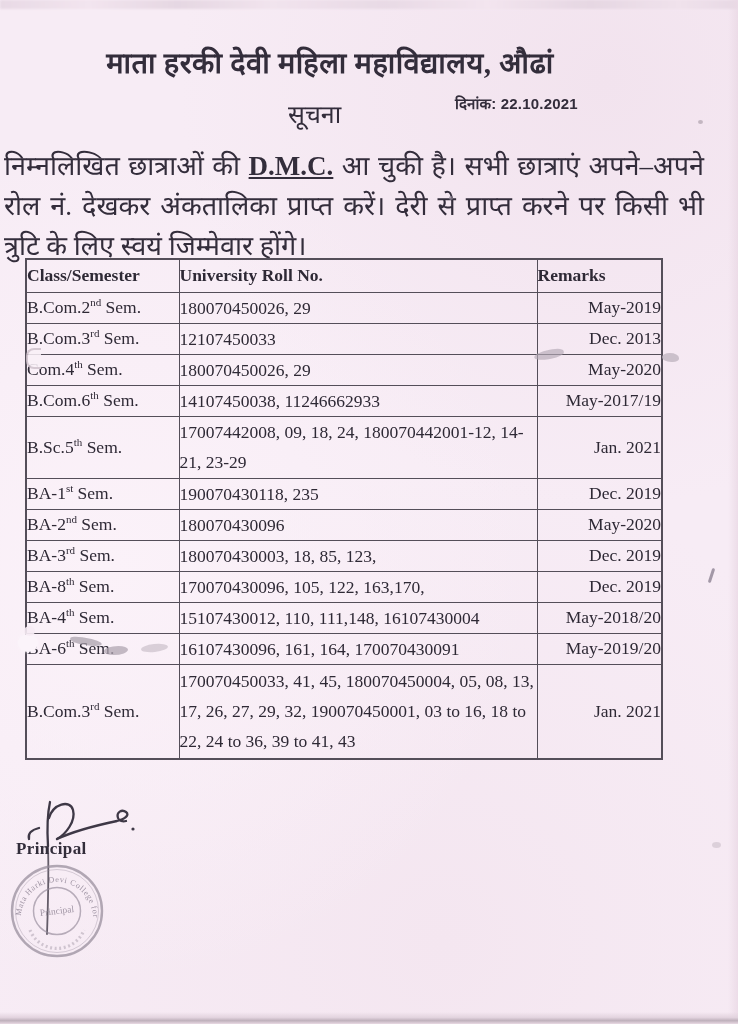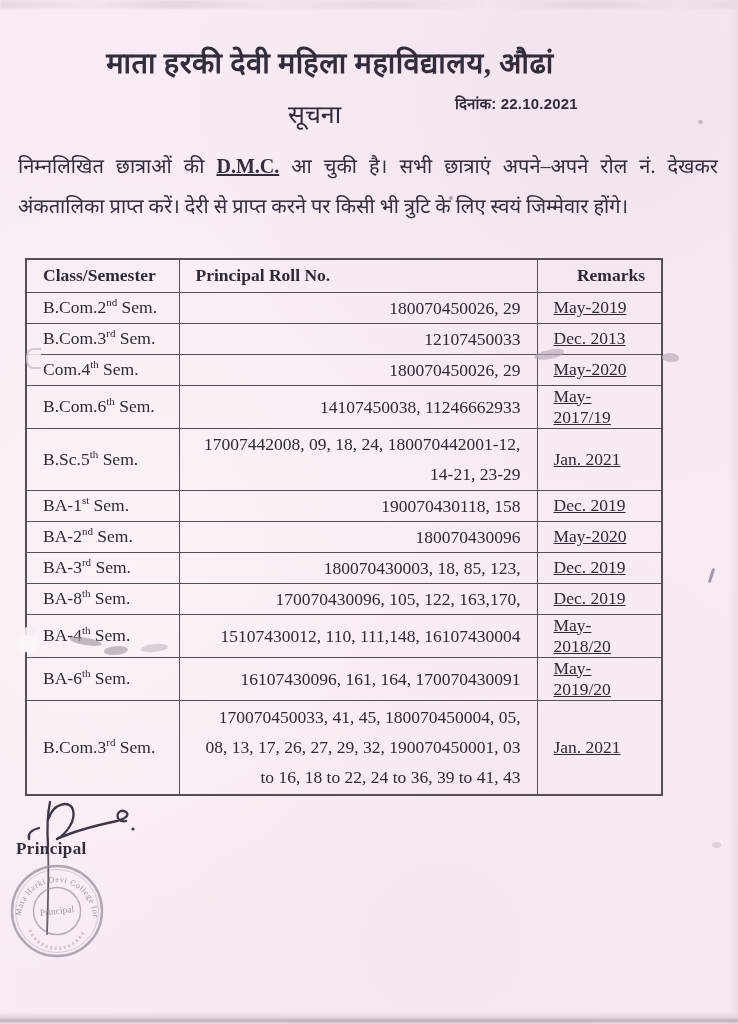--- a/index.html
+++ b/index.html
@@ -42,51 +42,51 @@
     font-family:"Liberation Serif", sans-serif;
   }
   .date-label{
     position:absolute;left:455px;top:93px;
     font-size:15px;font-weight:700;
     font-family:"Liberation Sans", sans-serif;
     letter-spacing:.2px;
   }
   
   .intro{
-    position:absolute;left:18px;top:146px;width:700px;
-    font-size:20px;line-height:40px;text-align:justify;
+    position:absolute;left:4px;top:146px;width:700px;
+    font-size:27px;line-height:40px;text-align:justify;
     font-family:"Liberation Serif", sans-serif;
     color:#332d3b;
   }
   .intro .dmc{font-weight:700;text-decoration:underline;font-family:"Liberation Serif",serif;}
   
   table.notice{
     position:absolute;left:25px;top:258px;
     border-collapse:collapse;table-layout:fixed;
     font-size:17.5px;color:#2e2935;
     font-family:"Liberation Serif", serif;
   }
   table.notice th, table.notice td{
     border:1.6px solid #544e59;
     vertical-align:middle;
-    padding:0 16px;
+    padding:0 0;
     overflow:hidden;
   }
   table.notice{border:2px solid #544e59;}
   col.c1{width:153px;} col.c2{width:358px;} col.c3{width:125px;}
   thead tr{height:33px;}
   tbody tr{height:30px;}
   tbody tr:nth-child(5){height:62px;}
   tbody tr:nth-child(12){height:95px;}
   tbody tr:nth-child(13){height:32px;}
   th{font-weight:700;text-align:left;padding-left:8px;}
-  th:nth-child(3){text-align:right;}
+  th:nth-child(3){text-align:left;}
   td.col-class{padding-left:8px;white-space:nowrap;}
-  td.col-rolls{padding-left:10px;line-height:30px;text-align:right;}
-  td.col-remarks{text-align:left;text-decoration:underline;}
+  td.col-rolls{padding-left:10px;line-height:30px;}
+  td.col-remarks{text-align:right;}
   sup{font-size:11px;line-height:0;}
   
   .principal-label{
     position:absolute;left:16px;top:839px;
     font-size:17px;font-weight:700;letter-spacing:.4px;color:#322d3a;
   }
   .signature-svg{position:absolute;left:12px;top:786px;}
   .stamp-svg{position:absolute;left:0px;top:858px;opacity:.88;}
   
   .speck{position:absolute;border-radius:50%;}
@@ -124,21 +124,21 @@
 
   <table class="notice">
     <colgroup>
         <col class="c1">
         <col class="c2">
         <col class="c3">
       </colgroup>
     <thead>
       <tr>
         <th>Class/Semester</th>
-        <th>Principal Roll No.</th>
+        <th>University Roll No.</th>
         <th>Remarks</th>
       </tr>
     </thead>
     <tbody>
         <tr>
           <td class="col-class"><span>B.Com.2</span><sup>nd</sup><span> Sem.</span></td>
           <td class="col-rolls">180070450026, 29</td>
           <td class="col-remarks">May-2019</td>
         </tr>
         <tr>
@@ -156,21 +156,21 @@
           <td class="col-rolls">14107450038, 11246662933</td>
           <td class="col-remarks">May-2017/19</td>
         </tr>
         <tr>
           <td class="col-class"><span>B.Sc.5</span><sup>th</sup><span> Sem.</span></td>
           <td class="col-rolls">17007442008, 09, 18, 24, 180070442001-12, 14-21, 23-29</td>
           <td class="col-remarks">Jan. 2021</td>
         </tr>
         <tr>
           <td class="col-class"><span>BA-1</span><sup>st</sup><span> Sem.</span></td>
-          <td class="col-rolls">190070430118, 158</td>
+          <td class="col-rolls">190070430118, 235</td>
           <td class="col-remarks">Dec. 2019</td>
         </tr>
         <tr>
           <td class="col-class"><span>BA-2</span><sup>nd</sup><span> Sem.</span></td>
           <td class="col-rolls">180070430096</td>
           <td class="col-remarks">May-2020</td>
         </tr>
         <tr>
           <td class="col-class"><span>BA-3</span><sup>rd</sup><span> Sem.</span></td>
           <td class="col-rolls">180070430003, 18, 85, 123,</td>

